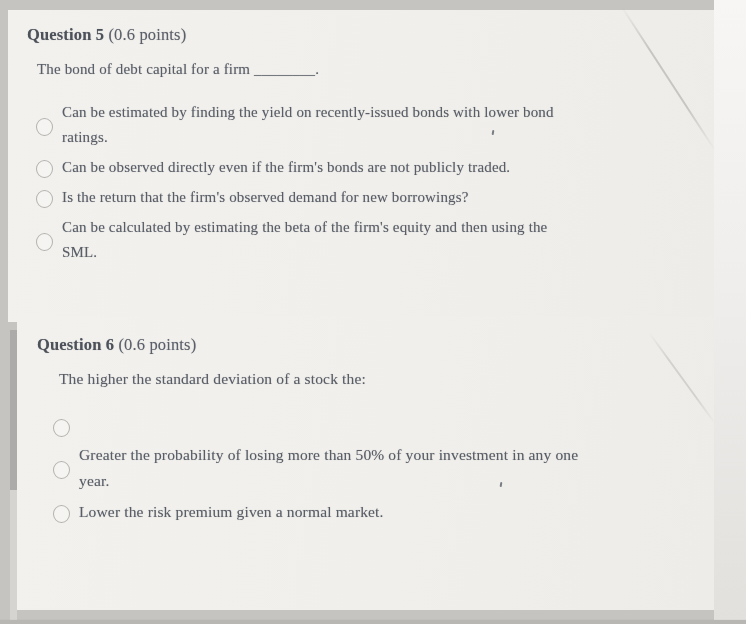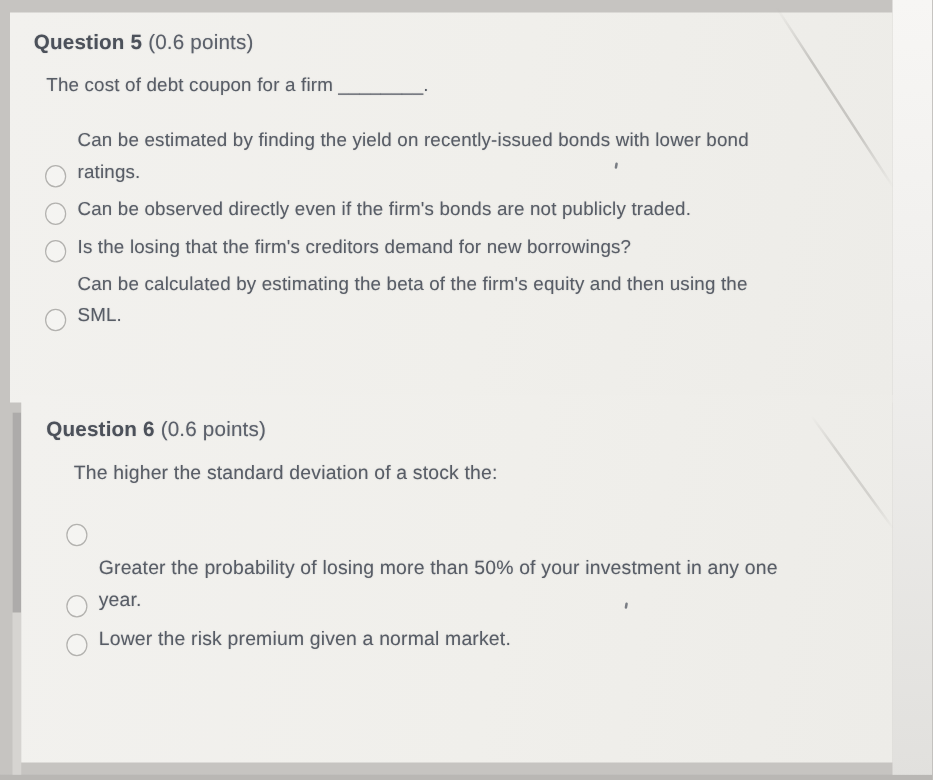--- a/index.html
+++ b/index.html
@@ -2,21 +2,21 @@
 <html><head>
 <meta charset="utf-8">
 <style>
   * { box-sizing: border-box; margin: 0; padding: 0; }
   html,body { background:#b9b7b4; }
   .screen {
     position: relative;
     width: 746px; height: 620px;
     background: #c6c4c1;
     overflow: hidden;
-    font-family: Liberation Sans, sans-serif;
+    font-family: Liberation Serif, serif;
   }
   .right-strip {
     position: absolute; left: 714px; top: 0; width: 32px; height: 624px;
     background: linear-gradient(to bottom, #f7f6f4 0%, #efeeec 45%, #e1e0dd 100%);
   }
   .card {
     position: absolute;
     background: linear-gradient(100deg, #f2f1ee 0%, #f0efeb 55%, #edece8 100%);
     color: #585d66;
     text-shadow: 0 0 1px rgba(90,95,104,0.38);
@@ -24,21 +24,21 @@
     overflow: hidden;
   }
   .card1 { left: 8px;  top: 10px;  width: 706px; height: 312px; padding: 14px 58px 0 19px; font-size: 15px; }
   .card2 { left: 17px; top: 316px; width: 697px; height: 294px; padding: 18px 52px 0 20px; font-size: 15.5px; }
   .q-header { font-size: 16.5px; font-weight: bold; color: #4c515a; margin: 0 0 13px 0; line-height: 21px; }
   .q-points { font-weight: normal; color: #5b606a; }
   .q-prompt { margin: 0 0 20px 10px; line-height: 22px; }
   .card2 .q-prompt { margin: 0 0 26px 22px; }
   .options { margin-left: 9px; }
   .card2 .options { margin-left: 16px; }
-  .option-row { display: flex; align-items: flex-end; margin-bottom: 5px; }
+  .option-row { display: flex; align-items: center; margin-bottom: 5px; }
   .radio {
     width: 17px; height: 18px; flex: 0 0 auto;
     border: 1.5px solid #b3b2af; border-radius: 50%;
     margin: 3px 9px 0 0;
     background: rgba(255,255,255,0.25);
   }
   .option-label { white-space: pre-line; line-height: 25px; }
   .card2 .option-label { line-height: 26px; }
   .scroll-track { position: absolute; left: 10px; top: 330px; width: 7px; height: 294px; background: #d6d4d1; }
   .scroll-thumb { position: absolute; left: 10px; top: 330px; width: 7px; height: 160px; background: #adabaa; }
@@ -58,37 +58,37 @@
 </style>
 </head>
 <body>
 
 <div class="screen">
 
   <div class="right-strip"></div>
 
   <section class="card card1">
     <h2 class="q-header"><span>Question 5</span> <span class="q-points">(0.6 points)</span></h2>
-    <p class="q-prompt">The cost of debt coupon for a firm ________.</p>
+    <p class="q-prompt">The bond of debt capital for a firm ________.</p>
     <div class="options">
 
         <div class="option-row">
           <span class="radio"></span>
           <span class="option-label">Can be estimated by finding the yield on recently-issued bonds with lower bond
 ratings.</span>
         </div>
 
         <div class="option-row">
           <span class="radio"></span>
           <span class="option-label">Can be observed directly even if the firm's bonds are not publicly traded.</span>
         </div>
 
         <div class="option-row">
           <span class="radio"></span>
-          <span class="option-label">Is the losing that the firm's creditors demand for new borrowings?</span>
+          <span class="option-label">Is the return that the firm's observed demand for new borrowings?</span>
         </div>
 
 
         <div class="option-row">
           <span class="radio"></span>
           <span class="option-label">Can be calculated by estimating the beta of the firm's equity and then using the
 SML.</span>
         </div>
       </div>
   </section>

